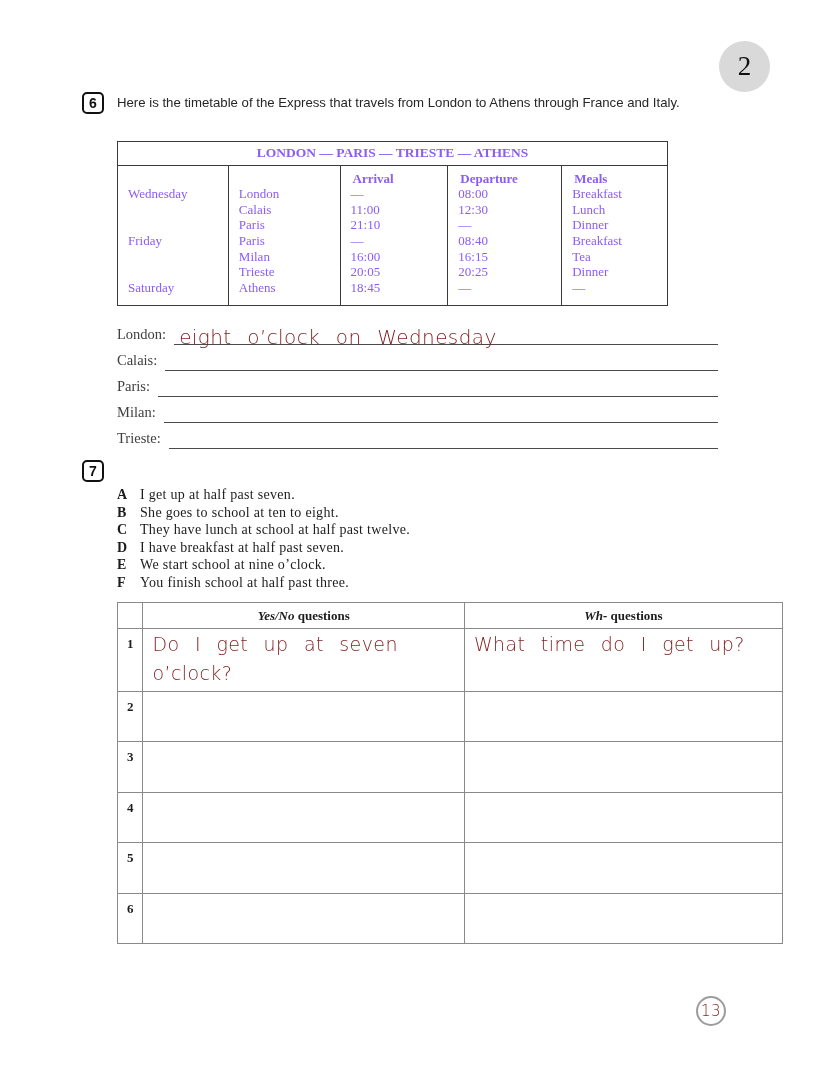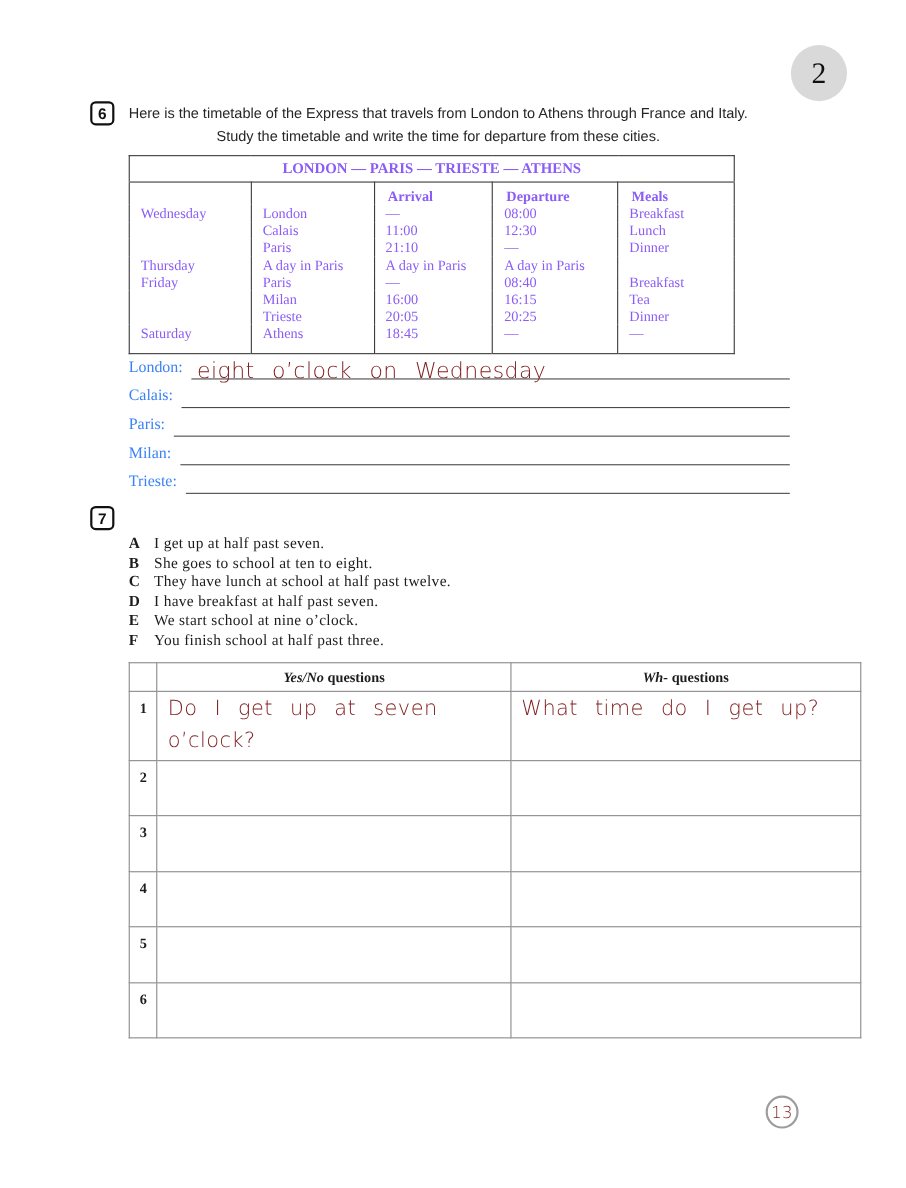--- a/index.html
+++ b/index.html
@@ -49,21 +49,21 @@
     padding:3px 0 4px 0 !important; border-bottom:1px solid #3a3a3a;
   }
   .timetable tr td + td { border-left:1px solid #3a3a3a; }
   .tt-title-row td { border-left:none !important; }
   .tt-head td { font-weight:bold; padding-top:5px;padding-left:12px; }
   .tt-last td { padding-bottom:10px; }
 
   
   .answers { position:absolute; left:117px; top:319px; width:601px; }
   .ans-row { display:flex; align-items:flex-end; height:26px; }
-  .ans-label { flex:none; font-size:14.5px; padding-bottom:2px; color:#3b82f6; }
+  .ans-label { flex:none; font-size:14.5px; padding-bottom:2px; color:#404040; }
   .ans-line { flex:1; margin-left:8px; border-bottom:1.3px solid #4a4a4a; position:relative; height:100%; }
   .hand {
     font-family:"DejaVu Sans","Liberation Sans",sans-serif; font-weight:300;
     color:#7f1d1d; letter-spacing:0.4px; word-spacing:9px;
   }
   .ans-line .hand { position:absolute; left:5px; bottom:-5px; font-size:20px; white-space:nowrap; }
 
   
   .sentences { position:absolute; left:117px; top:486px; width:600px; font-size:14px; }
   .sent { display:flex; line-height:17.6px; }
@@ -88,21 +88,20 @@
 <body>
 
 <div class="page">
 
   <div class="unit-badge">2</div>
 
   <div class="ex-header ex6-header">
     <div class="ex-num">6</div>
     <div class="ex-instruction">
       <div>Here is the timetable of the Express that travels from London to Athens through France and Italy.</div>
-      <div>Study the timetable and write the time for departure from these cities.</div>
     </div>
   </div>
 
   <table class="timetable">
     <colgroup>
         <col style="width:111px">
         <col style="width:112px">
         <col style="width:108px">
         <col style="width:114px">
         <col style="width:106px">
@@ -133,27 +132,20 @@
       <td>Lunch</td>
     </tr>
     <tr>
       <td></td>
       <td>Paris</td>
       <td>21:10</td>
       <td>—</td>
       <td>Dinner</td>
     </tr>
     <tr>
-      <td>Thursday</td>
-      <td>A day in Paris</td>
-      <td>A day in Paris</td>
-      <td>A day in Paris</td>
-      <td></td>
-    </tr>
-    <tr>
       <td>Friday</td>
       <td>Paris</td>
       <td>—</td>
       <td>08:40</td>
       <td>Breakfast</td>
     </tr>
     <tr>
       <td></td>
       <td>Milan</td>
       <td>16:00</td>

